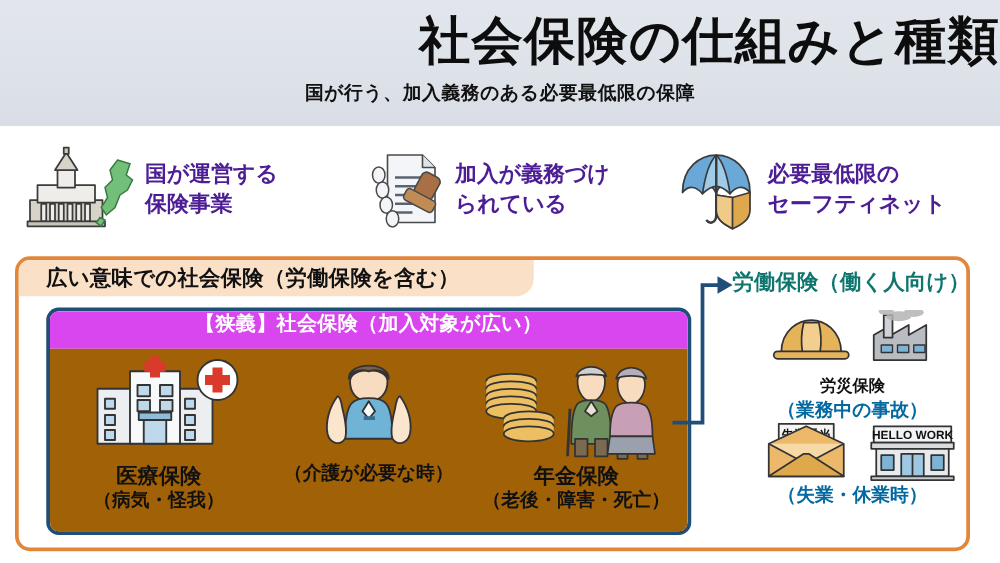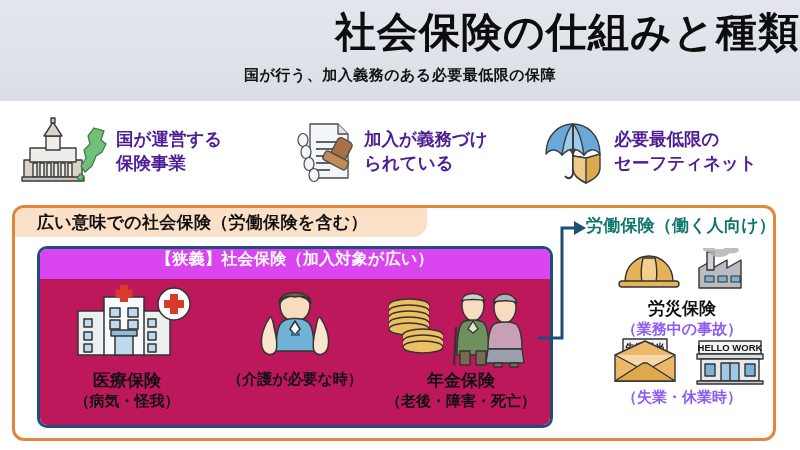--- a/index.html
+++ b/index.html
@@ -61,21 +61,21 @@
   .blue-panel{
     position:absolute;left:22px;top:38px;width:516px;height:182px;
     border:3px solid #1f4e79;border-radius:10px;background:#ffffff;box-sizing:border-box;
     overflow:hidden;
   }
   .blue-head{
     position:absolute;left:0;top:0;width:100%;height:30px;background:#d946ef;
     display:flex;align-items:flex-start;justify-content:center;
   }
   .blue-head span{font-size:16px;font-weight:bold;color:#ffffff;letter-spacing:0.3px;white-space:nowrap;}
-  .blue-body{position:absolute;left:0;top:30px;width:100%;height:146px;background:#be185d;}
+  .blue-body{position:absolute;left:0;top:30px;width:100%;height:146px;background:#a16207;}
 
   .ins-item{position:absolute;top:4px;width:170px;text-align:center;}
   .ins-item .iicon{height:86px;position:relative;}
   .ins-item .ilabel{font-size:17px;font-weight:bold;line-height:21px;color:#111;margin-top:1px;white-space:nowrap;}
   .ins-item .isub{font-size:15px;font-weight:bold;line-height:19px;color:#111;white-space:nowrap;}
   #ins-0{left:2px;}
   #ins-1{left:170px;}
   #ins-2{left:336px;}
 
   
@@ -83,22 +83,22 @@
 
   
   .labor-head{
     position:absolute;left:586px;top:214px;font-size:17px;font-weight:bold;color:#0f766e;
     white-space:nowrap;letter-spacing:0.2px;
   }
   .labor-item{position:absolute;width:190px;text-align:center;}
   #labor-0{left:587px;top:248px;}
   #labor-1{left:587px;top:337px;}
   .labor-item .licon{height:50px;position:relative;}
-  .labor-item .llabel{font-size:17px;font-weight:bold;line-height:21px;color:#111;white-space:nowrap;}
-  .labor-item .lsub{font-size:15px;font-weight:bold;line-height:19px;color:#8b5cf6;white-space:nowrap;}
+  .labor-item .llabel{font-size:13px;font-weight:bold;line-height:21px;color:#111;white-space:nowrap;}
+  .labor-item .lsub{font-size:15px;font-weight:bold;line-height:19px;color:#0369a1;white-space:nowrap;}
 
   .svgwrap{position:absolute;left:0;top:0;}
 </style>
 </head>
 <body>
 
 <div id="page">
 
   <div class="header-band">
     <div class="title">社会保険の仕組みと種類</div>

